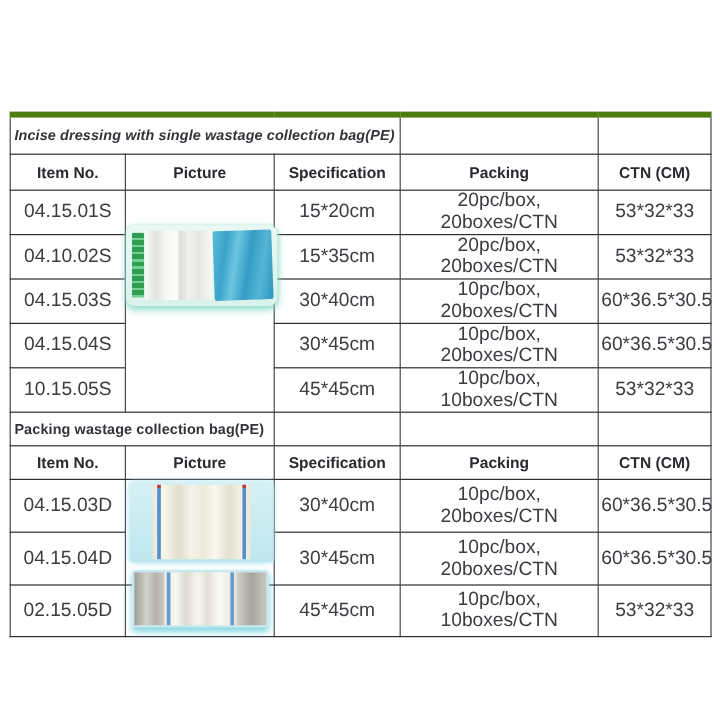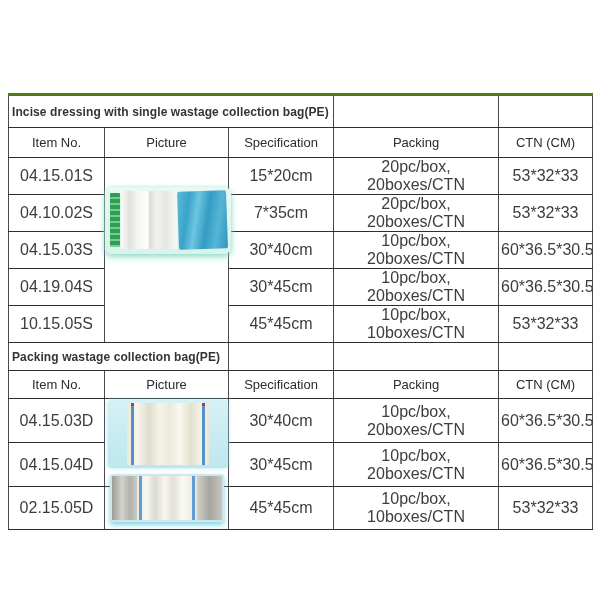--- a/index.html
+++ b/index.html
@@ -14,22 +14,22 @@
     position:absolute;left:8px;top:93px;width:584px;
     border-collapse:collapse;table-layout:fixed;
   }
   td,th{
     border:1px solid #4a4a4e;
     border-top-color:#2e2e32;border-bottom-color:#2e2e32;
     padding:0 2px;overflow:visible;
     font-size:16px;color:#3c3c42;text-align:center;vertical-align:middle;
     background:transparent;
   }
-  tr.row-top > td{border-top:3px solid #4d7c0f;}
-  th{font-size:13px;font-weight:normal;color:#2a2a30;margin-top:28px;}
+  tr.row-top > td{border-top:5px solid #4d7c0f;font-style:italic;}
+  th{font-size:13px;font-weight:bold;color:#2a2a30;margin-top:28px;}
   td.title-cell{
     text-align:left;font-weight:bold;font-size:12px;color:#33333a;
     padding-left:3px;letter-spacing:.1px;
   }
   tr.r-t1{height:33px}
   tr.r-h1{height:30px}
   tr.r-s{height:31px}
   tr.r-s5{height:30px}
   tr.r-t2{height:28px}
   tr.r-h2{height:28px}
@@ -141,32 +141,32 @@
           <div class="white-fold"></div>
           <div class="blue-film"></div>
         </div>
       </td>
       <td>15*20cm</td>
       <td>20pc/box, 20boxes/CTN</td>
       <td>53*32*33</td>
     </tr>
     <tr class="r-s">
       <td>04.10.02S</td>
-      <td>7*35cm</td>
+      <td>15*35cm</td>
       <td>20pc/box, 20boxes/CTN</td>
       <td>53*32*33</td>
     </tr>
     <tr class="r-s">
       <td>04.15.03S</td>
       <td>30*40cm</td>
       <td>10pc/box, 20boxes/CTN</td>
       <td>60*36.5*30.5</td>
     </tr>
     <tr class="r-s">
-      <td>04.19.04S</td>
+      <td>04.15.04S</td>
       <td>30*45cm</td>
       <td>10pc/box, 20boxes/CTN</td>
       <td>60*36.5*30.5</td>
     </tr>
     <tr class="r-s5">
       <td>10.15.05S</td>
       <td>45*45cm</td>
       <td>10pc/box, 10boxes/CTN</td>
       <td>53*32*33</td>
     </tr>

